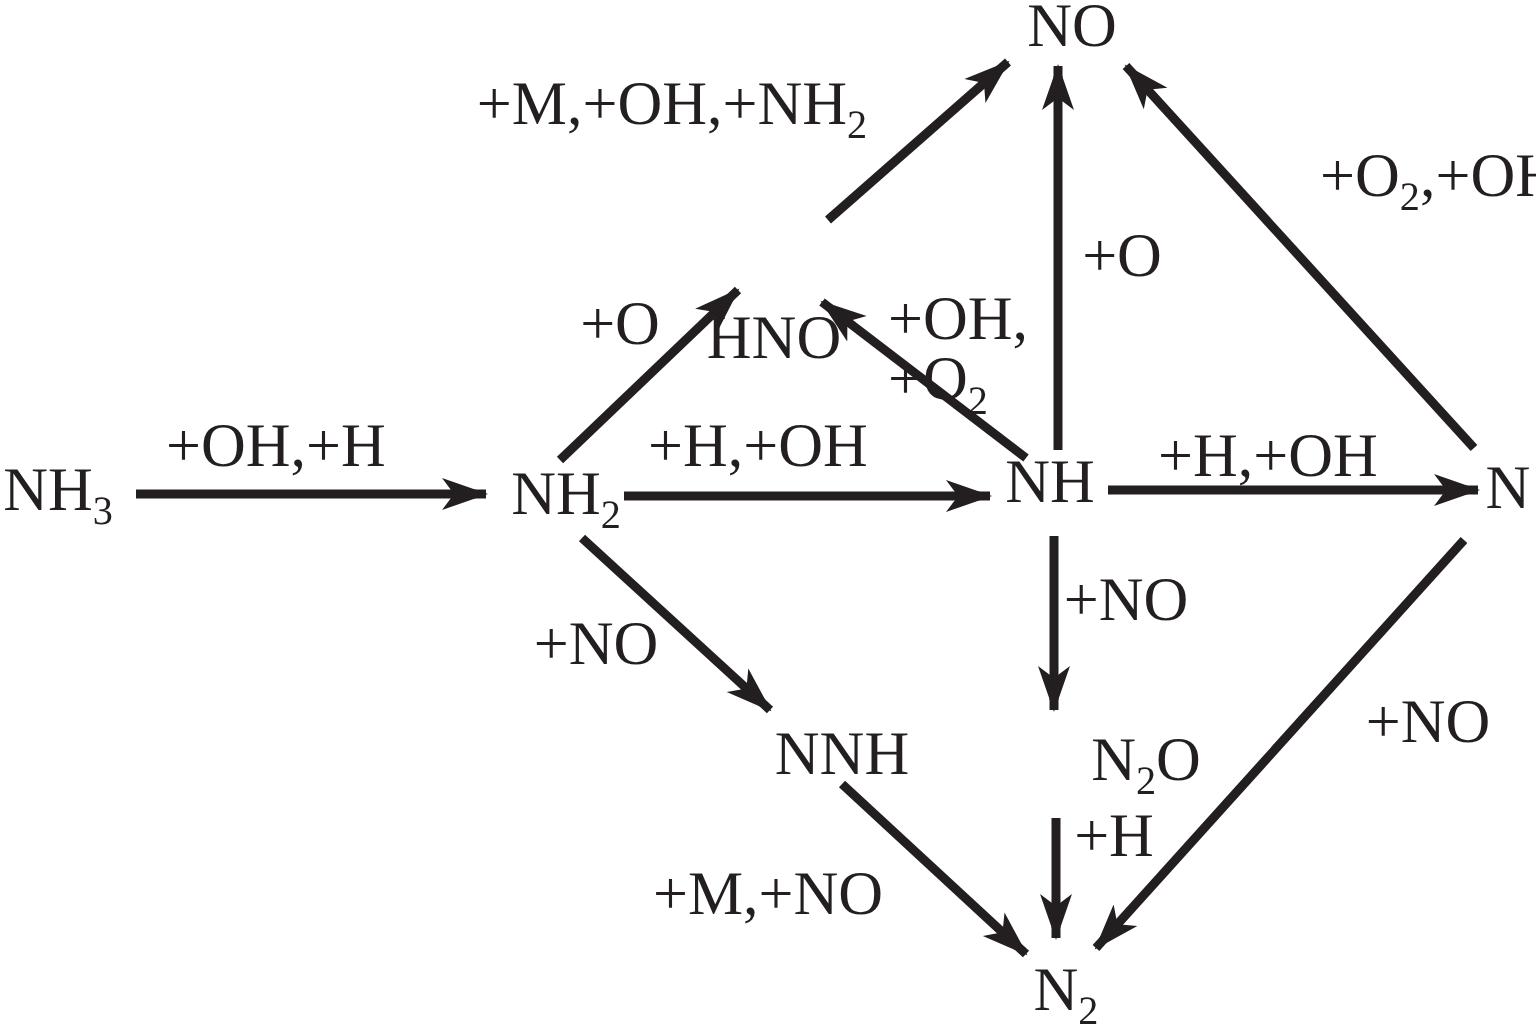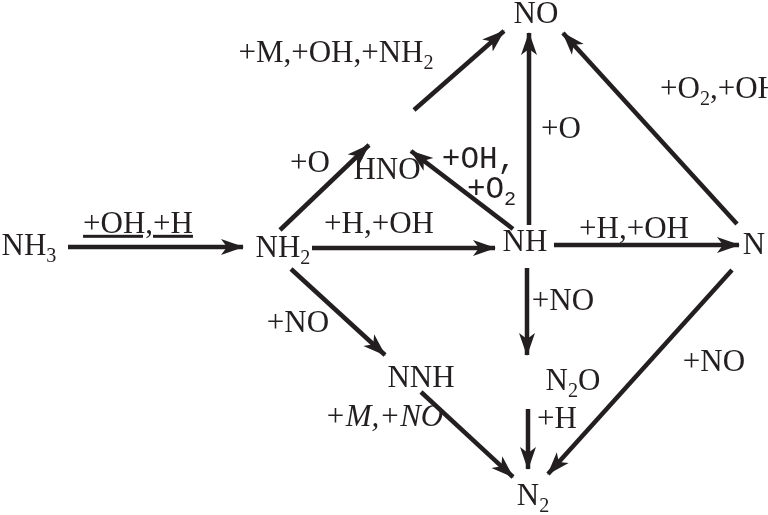--- a/index.html
+++ b/index.html
@@ -24,22 +24,20 @@
   .node, .edge-label {
     position: absolute;
     transform: translate(-50%, -50%);
     font-size: 31px;
     line-height: 0.98;
     white-space: pre;
     color: #231f20;
   }
   .edge-label.multiline {
     white-space: pre-line;
-    text-align: right;
-    font-family: Liberation Mono, monospace;
   }
   sub {
     font-size: 65%;
     line-height: 0;
   }
 </style>
 </head>
 <body>
 
 <div class="canvas">
@@ -59,32 +57,32 @@
         <line x1="529" y1="225" x2="529" y2="33" stroke="#231f20" stroke-width="4.5" marker-end="url(#ah)"></line>
         <line x1="737" y1="224" x2="563" y2="33" stroke="#231f20" stroke-width="4.5" marker-end="url(#ah)"></line>
         <line x1="291" y1="269" x2="385" y2="355" stroke="#231f20" stroke-width="4.5" marker-end="url(#ah)"></line>
         <line x1="527" y1="268" x2="527" y2="355" stroke="#231f20" stroke-width="4.5" marker-end="url(#ah)"></line>
         <line x1="528" y1="409" x2="528" y2="469" stroke="#231f20" stroke-width="4.5" marker-end="url(#ah)"></line>
         <line x1="421" y1="392" x2="513" y2="477" stroke="#231f20" stroke-width="4.5" marker-end="url(#ah)"></line>
         <line x1="732" y1="270" x2="548" y2="474" stroke="#231f20" stroke-width="4.5" marker-end="url(#ah)"></line>
       </g>
   </svg>
   <div id="labels">
-      <div class="edge-label" style="left: 138px; top: 223px; text-decoration: underline;">+OH,+H</div>
+      <div class="edge-label" style="left: 138px; top: 223px;">+OH,+H</div>
       <div class="edge-label" style="left: 379px; top: 223px;">+H,+OH</div>
       <div class="edge-label" style="left: 634px; top: 228px;">+H,+OH</div>
       <div class="edge-label" style="left: 310px; top: 162px;">+O</div>
       <div class="edge-label" style="left: 336px; top: 52px;">+M,+OH,+NH<sub>2</sub></div>
       <div class="edge-label multiline" style="left: 479px; top: 175px;">+OH,<br>+O<sub>2</sub></div>
       <div class="edge-label" style="left: 561px; top: 128px;">+O</div>
       <div class="edge-label" style="left: 720px; top: 88px;">+O<sub>2</sub>,+OH</div>
       <div class="edge-label" style="left: 298px; top: 322px;">+NO</div>
       <div class="edge-label" style="left: 563px; top: 300px;">+NO</div>
       <div class="edge-label" style="left: 557px; top: 418px;">+H</div>
-      <div class="edge-label" style="left: 384px; top: 416px; font-style: italic;">+M,+NO</div>
+      <div class="edge-label" style="left: 384px; top: 447px;">+M,+NO</div>
       <div class="edge-label" style="left: 714px; top: 361px;">+NO</div>
     </div>
   <div id="nodes">
       <div class="node" style="left: 29px; top: 245px;">NH<sub>3</sub></div>
       <div class="node" style="left: 283px; top: 247px;">NH<sub>2</sub></div>
       <div class="node" style="left: 525px; top: 241px;">NH</div>
       <div class="node" style="left: 754px; top: 244px;">N</div>
       <div class="node" style="left: 387px; top: 125px; margin-top: 44px;">HNO</div>
       <div class="node" style="left: 536px; top: 13px;">NO</div>
       <div class="node" style="left: 421px; top: 377px;">NNH</div>

